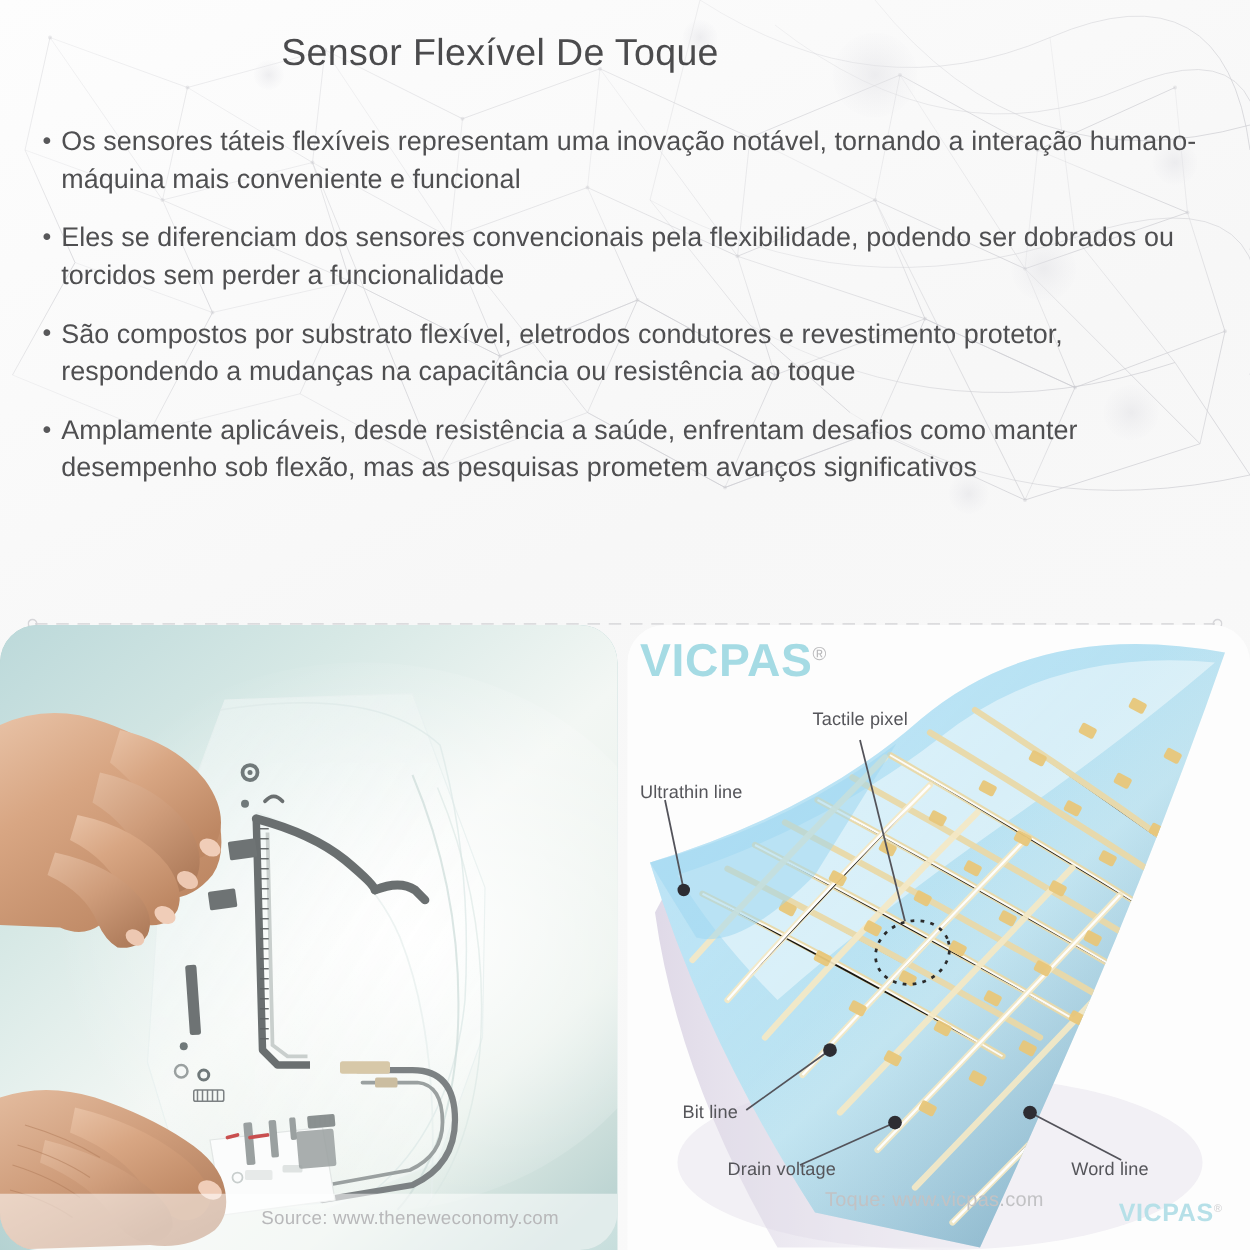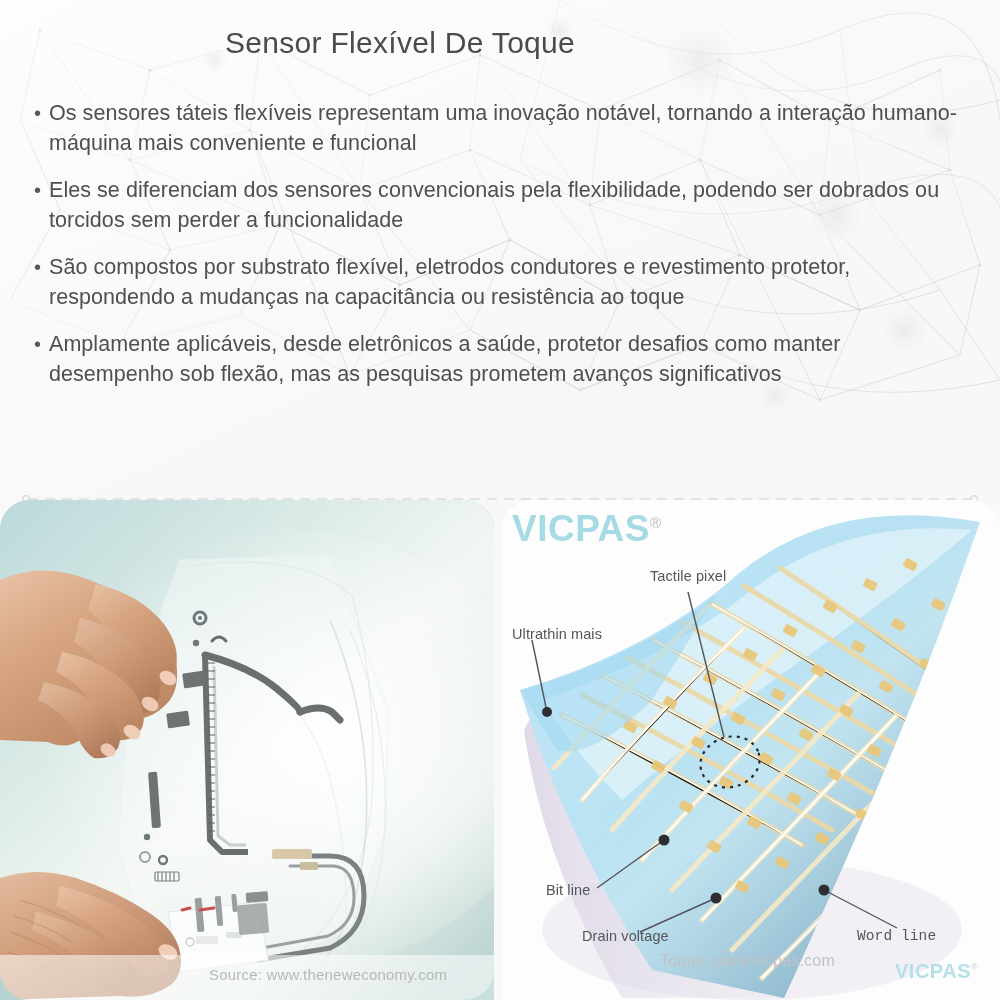--- a/index.html
+++ b/index.html
@@ -276,21 +276,21 @@
     <div class="bullet">
       <span class="bullet-dot">•</span>
       <span class="bullet-text">Eles se diferenciam dos sensores convencionais pela flexibilidade, podendo ser dobrados ou torcidos sem perder a funcionalidade</span>
     </div>
     <div class="bullet">
       <span class="bullet-dot">•</span>
       <span class="bullet-text">São compostos por substrato flexível, eletrodos condutores e revestimento protetor, respondendo a mudanças na capacitância ou resistência ao toque</span>
     </div>
     <div class="bullet">
       <span class="bullet-dot">•</span>
-      <span class="bullet-text">Amplamente aplicáveis, desde eletrônicos a saúde, protetor desafios como manter desempenho sob flexão, mas as pesquisas prometem avanços significativos</span>
+      <span class="bullet-text">Amplamente aplicáveis, desde resistência a saúde, enfrentam desafios como manter desempenho sob flexão, mas as pesquisas prometem avanços significativos</span>
     </div>
   </div>
 
   <svg id="divider" viewBox="0 0 956 12" xmlns="http://www.w3.org/2000/svg">
     <line x1="6" y1="6" x2="950" y2="6" stroke="#dcdcde" stroke-width="1.4" stroke-dasharray="10 7"></line>
     <circle cx="4" cy="6" r="3.4" fill="none" stroke="#d6d6d9" stroke-width="1.2"></circle>
     <circle cx="952" cy="6" r="3.4" fill="none" stroke="#d6d6d9" stroke-width="1.2"></circle>
   </svg>
 
   <div id="media-band">
@@ -590,24 +590,24 @@
             <circle cx="322" cy="390" r="5.5"></circle>
           </g>
         </g>
       </svg>
 
       <div id="vicpas-logo">
         <span>VICPAS</span><span id="vicpas-reg">®</span>
       </div>
 
       <div class="diagram-label" style="left:148px; top:68px;">Tactile pixel</div>
-      <div class="diagram-label" style="left:10px; top:126px;">Ultrathin mais</div>
+      <div class="diagram-label" style="left:10px; top:126px;">Ultrathin line</div>
       <div class="diagram-label" style="left:44px; top:382px;">Bit line</div>
       <div class="diagram-label" style="left:80px; top:428px;">Drain voltage</div>
-      <div class="diagram-label" style="left:355px; top:428px;font-family:Liberation Mono, monospace;">Word line</div>
+      <div class="diagram-label" style="left:355px; top:428px;">Word line</div>
 
       <div class="source-label" id="source-right">Toque: www.vicpas.com</div>
 
       <div id="vicpas-watermark">
         <span>VICPAS</span><span id="vicpas-watermark-reg">®</span>
       </div>
     </div>
 
   </div>
 </div>

